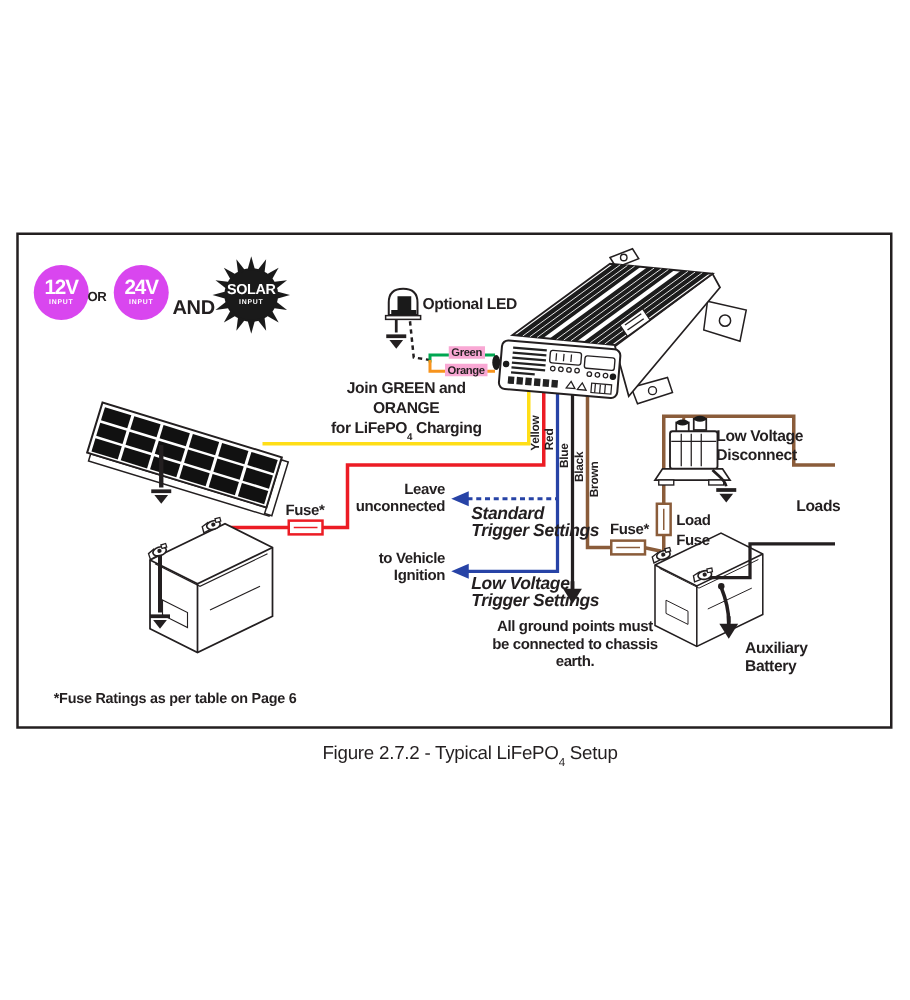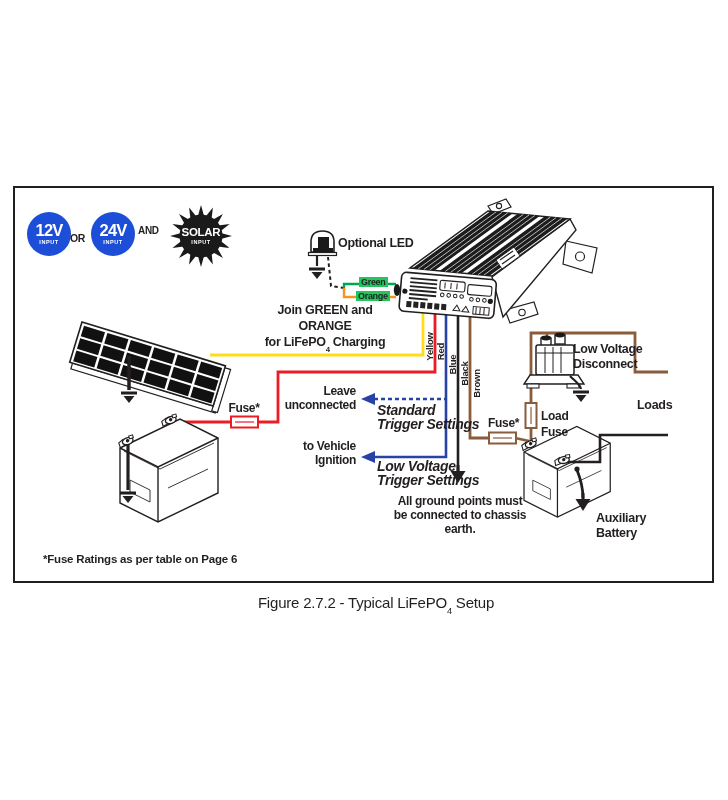--- a/index.html
+++ b/index.html
@@ -7,22 +7,22 @@
        font-family:"Liberation Sans","DejaVu Sans",sans-serif;color:#231f20;}
   #stage{position:absolute;left:0;top:0;width:728px;height:800px;}
   svg{position:absolute;left:0;top:0;}
   .lbl{position:absolute;font-weight:700;font-size:12px;line-height:14px;
        letter-spacing:-0.3px;white-space:nowrap;}
   .ctr{text-align:center;white-space:normal;}
   .rgt{text-align:right;white-space:normal;}
   .it{font-style:italic;font-size:14px;line-height:13.5px;}
   .wirelbl{position:absolute;width:40px;height:11px;line-height:11px;text-align:center;
        font-size:9.5px;font-weight:700;letter-spacing:-0.2px;transform:rotate(-90deg);}
-  .tinybg{background:#22c55e;padding:0 2px;font-size:9px;line-height:10px;}
-  .circ{position:absolute;width:44px;height:44px;border-radius:50%;background:#1d4ed8;
+  .tinybg{background:#f9a8d4;padding:0 2px;font-size:9px;line-height:10px;}
+  .circ{position:absolute;width:44px;height:44px;border-radius:50%;background:#d946ef;
        color:#fff;display:flex;flex-direction:column;align-items:center;justify-content:center;}
   .circ .big{font-size:16.5px;font-weight:900;line-height:15px;letter-spacing:-0.8px;}
   .circ .sm{font-size:5.5px;font-weight:700;letter-spacing:.6px;margin-top:1px;}
   .suntxt{position:absolute;left:171px;width:60px;text-align:center;color:#fff;}
   sub.s{font-size:.62em;position:relative;top:2px;}
   #caption{position:absolute;left:0;top:594px;width:728px;text-align:center;
        font-size:15px;font-weight:400;letter-spacing:-0.2px;padding-left:12px;}
   #footnote{position:absolute;left:43px;top:553px;font-size:11.5px;font-weight:700;letter-spacing:-0.2px;}
   #border-frame{position:absolute;left:13px;top:186px;width:701px;height:397px;
        border:2px solid #231f20;box-sizing:border-box;}
@@ -262,21 +262,21 @@
 
   <div class="circ" style="left:27px;top:212px;">
     <span class="big">12V</span>
     <span class="sm">INPUT</span>
   </div>
   <div class="lbl" style="left:70px;top:231px;font-size:10.5px;">OR</div>
   <div class="circ" style="left:91px;top:212px;">
     <span class="big">24V</span>
     <span class="sm">INPUT</span>
   </div>
-  <div class="lbl" style="left:138px;top:224px;font-size:10px;">AND</div>
+  <div class="lbl" style="left:138px;top:240px;font-size:16px;">AND</div>
   <div class="suntxt" style="top:226px;font-size:11.5px;font-weight:900;letter-spacing:-0.3px;">SOLAR</div>
   <div class="suntxt" style="top:239px;font-size:5.5px;font-weight:700;letter-spacing:.6px;">INPUT</div>
 
   <div class="lbl" style="left:338px;top:236px;font-size:12.5px;">Optional LED</div>
   <div class="lbl tinybg" style="left:359px;top:277px;">Green</div>
   <div class="lbl tinybg" style="left:356px;top:291px;">Orange</div>
 
   <div class="lbl ctr" style="left:250px;top:302px;width:150px;font-size:12.5px;line-height:16px;">
     <span>Join GREEN and ORANGE</span><br>
     <span><span>for LiFePO</span><sub class="s">4</sub><span> Charging</span></span>

